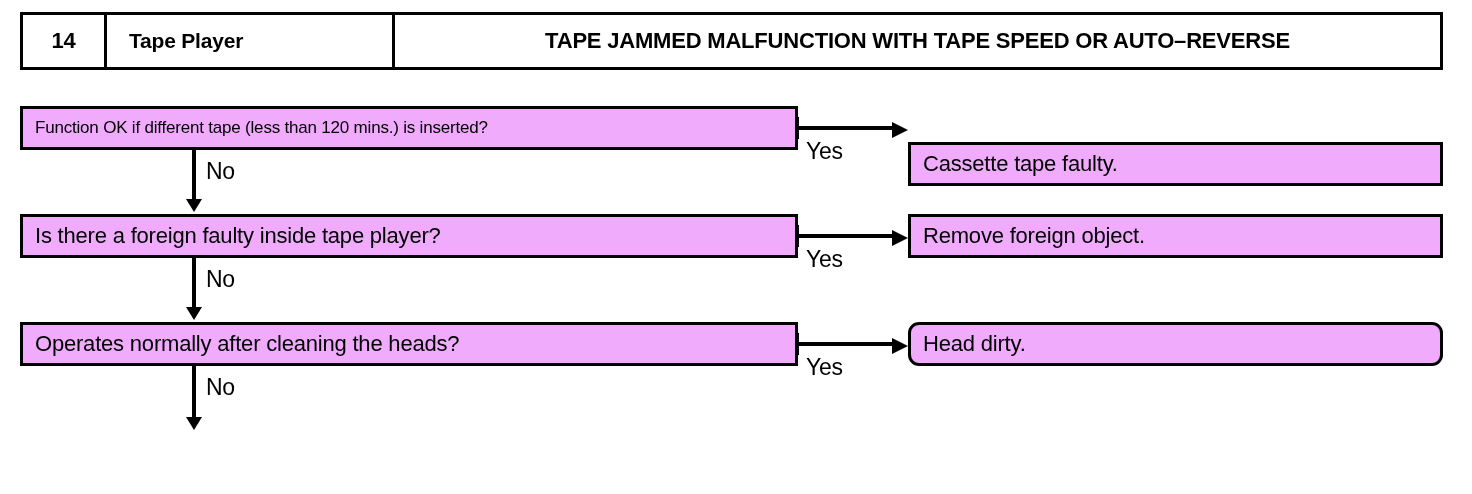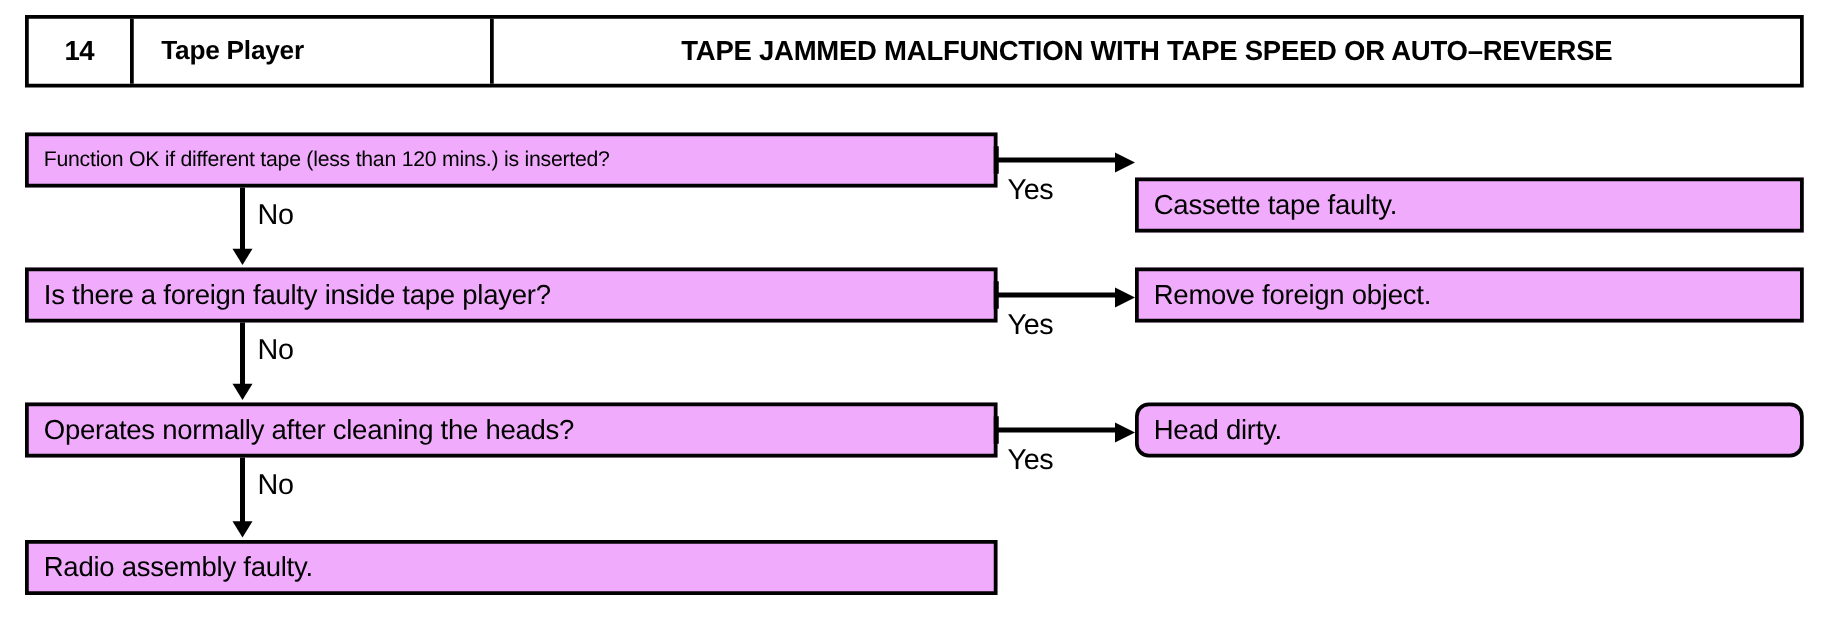--- a/index.html
+++ b/index.html
@@ -187,23 +187,20 @@
   </div>
 
   <div class="box q-box row2 fs-normal">
     <span class="box-text">Is there a foreign faulty inside tape player?</span>
   </div>
 
   <div class="box q-box row3 fs-normal">
     <span class="box-text">Operates normally after cleaning the heads?</span>
   </div>
 
-  <div class="box q-box row4 fs-normal">
-    <span class="box-text">Radio assembly faulty.</span>
-  </div>
 
   <div class="box a-box a-row1 fs-normal">
     <span class="box-text">Cassette tape faulty.</span>
   </div>
 
   <div class="box a-box a-row2 fs-normal">
     <span class="box-text">Remove foreign object.</span>
   </div>
 
   <div class="box a-box a-row3 fs-normal">

